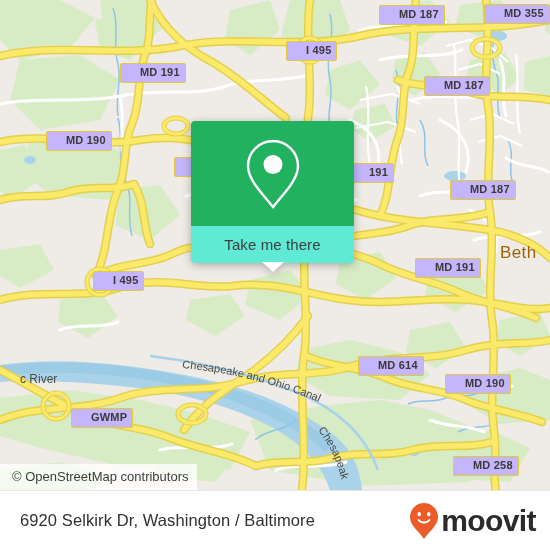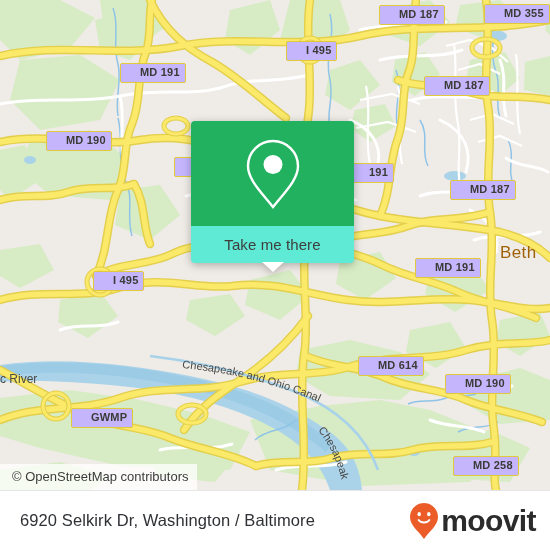--- a/index.html
+++ b/index.html
@@ -55,20 +55,21 @@
     font-size: 17px;
     letter-spacing: .4px;
     white-space: nowrap;
   }
   .water-label {
     position: absolute;
     color: #4a4a46;
     font-family: "Liberation Sans", sans-serif;
     font-size: 11px;
     white-space: nowrap;
+    padding-left: 20px;
   }
 
   
   .attribution {
     position: absolute;
     left: 0;
     bottom: 0;
     background: rgba(255,255,255,.78);
     color: #3c3c3c;
     font-family: "Liberation Sans", sans-serif;

